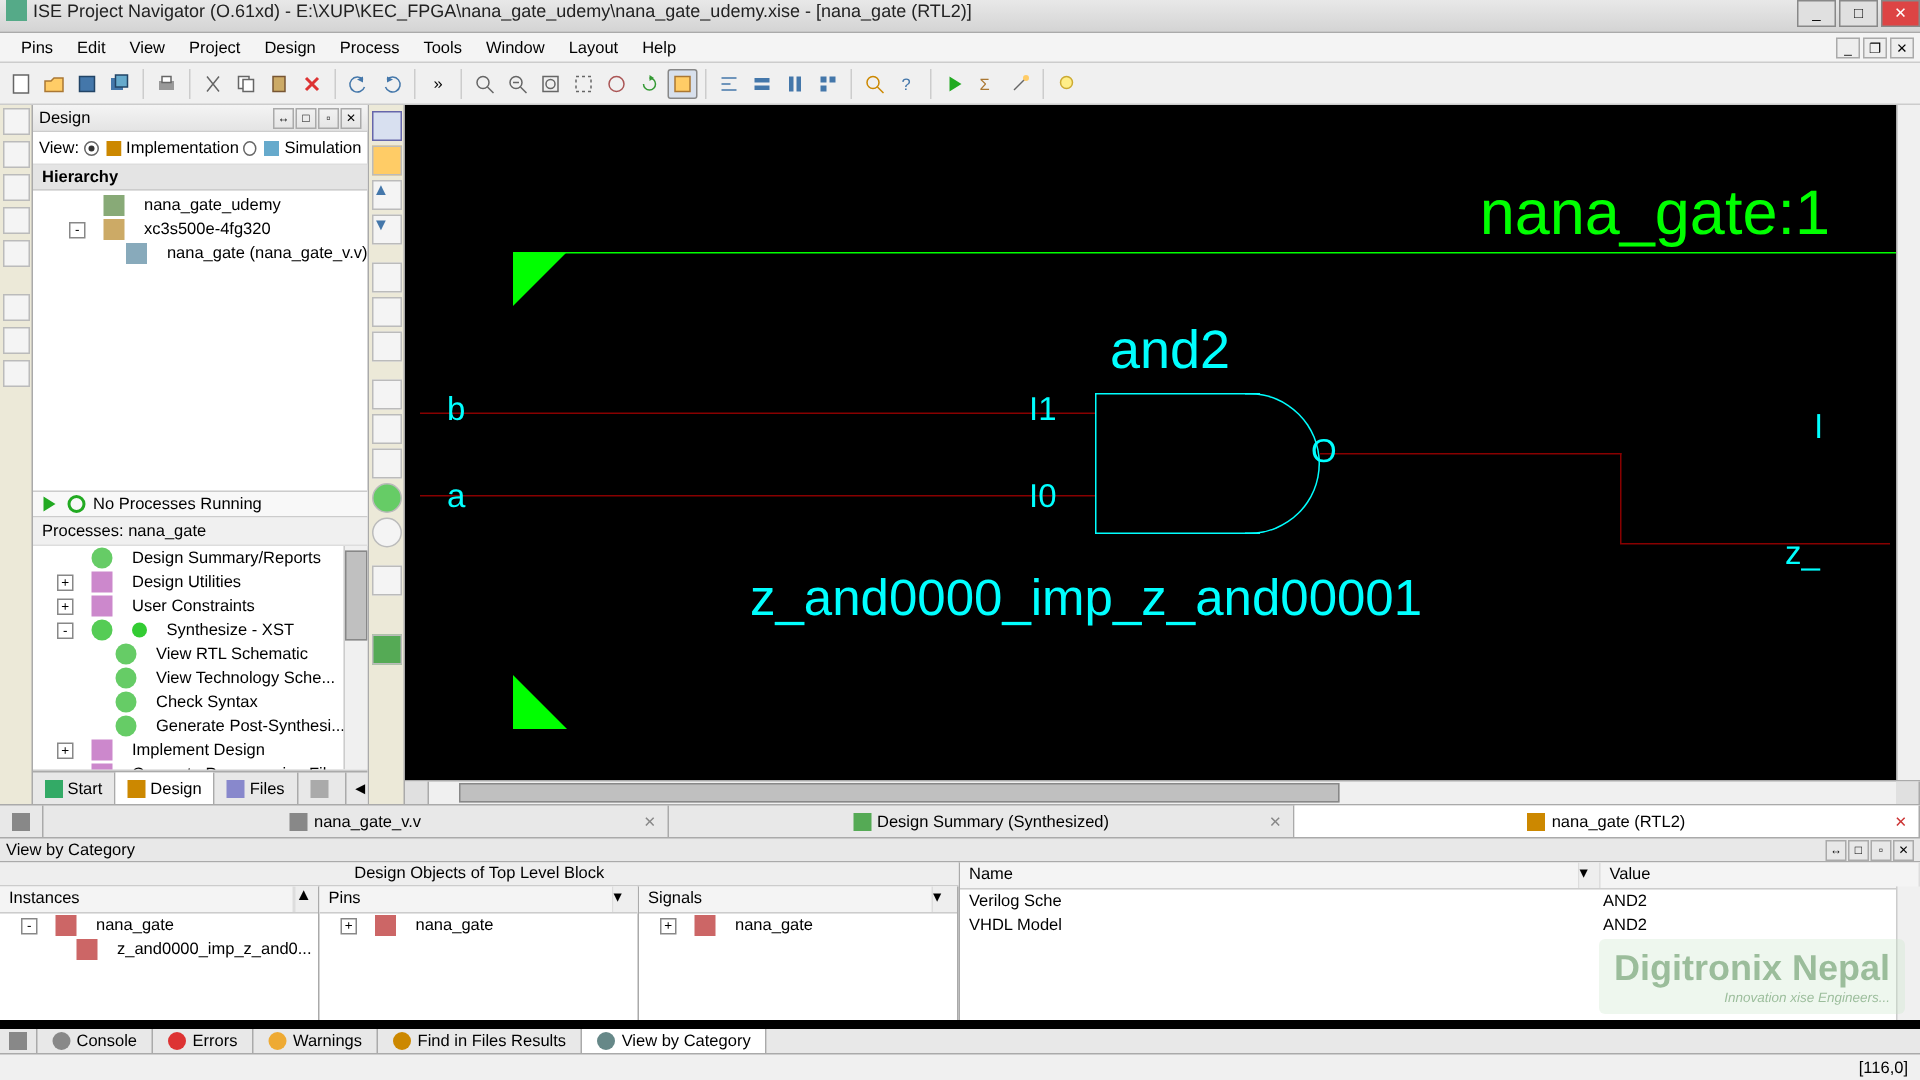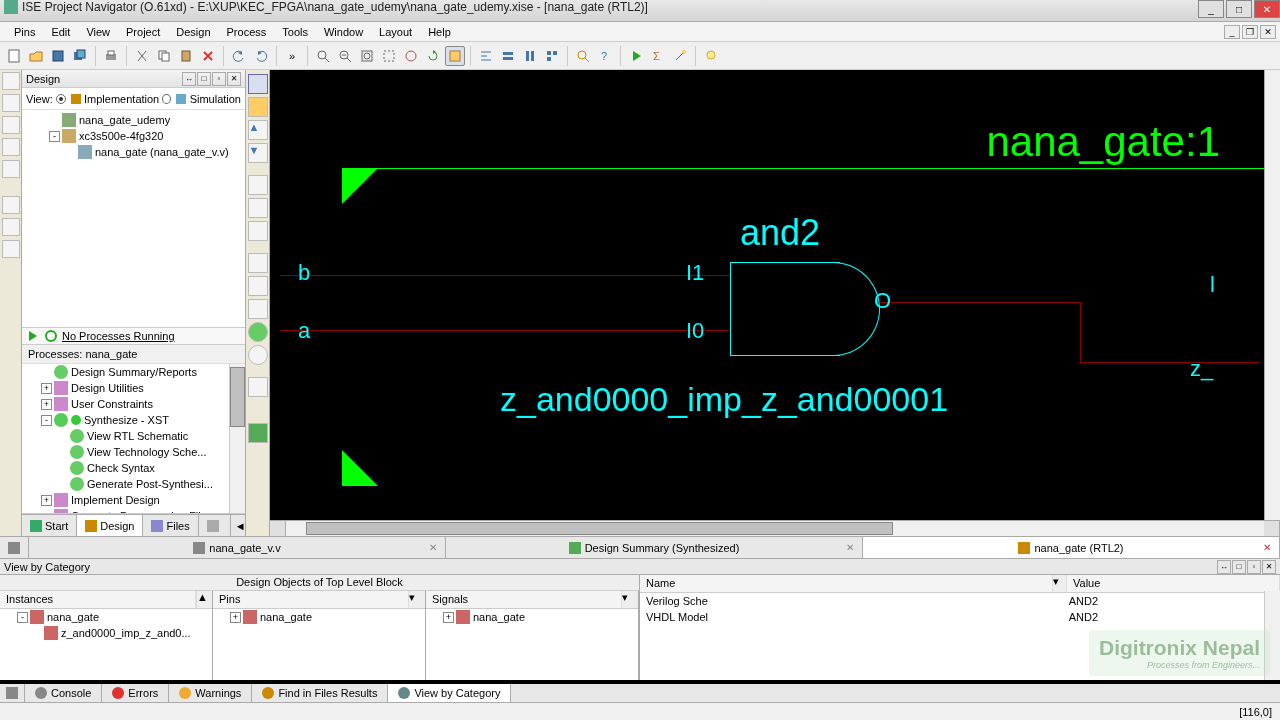--- a/index.html
+++ b/index.html
@@ -36,32 +36,32 @@
 
 .design-panel { width: 224px; background: #fff; display: flex; flex-direction: column; border-right: 1px solid #aaa; }
 .panel-header { height: 18px; background: linear-gradient(#f4f4f4,#e4e4e4); display: flex; align-items: center; padding: 0 4px; border-bottom: 1px solid #ccc; font-size: 11px; }
 .panel-header-spacer { flex: 1; }
 .panel-header-btn { width: 14px; height: 14px; border: 1px solid #aaa; margin-left: 1px; font-size: 8px; display: flex; align-items: center; justify-content: center; }
 .view-row { height: 22px; display: flex; align-items: center; padding: 0 4px; border-bottom: 1px solid #ddd; gap: 3px; }
 .radio { width: 10px; height: 10px; border: 1px solid #666; border-radius: 50%; display: inline-block; }
 .radio.sel::after { content: ""; display: block; width: 4px; height: 4px; background: #333; border-radius: 50%; margin: 2px; }
 .hierarchy-header { background: #e4e4e4; padding: 2px 6px; font-weight: bold; border-bottom: 1px solid #ccc; }
 .tree { flex: 1; overflow: auto; padding: 2px 0; }
-.tree-row { display: flex; align-items: center; height: 16px; padding-left: 13px; white-space: nowrap; }
+.tree-row { display: flex; align-items: center; height: 16px; padding-left: 0; white-space: nowrap; gap: 10px; }
 .tree-indent { display: inline-block; }
 .tree-toggle { width: 11px; height: 11px; border: 1px solid #888; display: inline-flex; align-items: center; justify-content: center; font-size: 9px; margin-right: 2px; background: #fff; line-height: 1; }
 .tree-icon { width: 14px; height: 14px; margin-right: 3px; display: inline-block; }
 .icon-chip { background: #8a7; }
 .icon-device { background: #ca6; }
 .icon-file { background: #8ab; }
 .icon-gear { background: #c8c; }
 .icon-report { background: #6c6; border-radius: 50%; }
 .icon-play { background: #5c5; border-radius: 50%; }
 
-.proc-running { height: 18px; display: flex; align-items: center; padding: 0 4px; border-top: 1px solid #ccc; border-bottom: 1px solid #ccc; background: #f8f8f8; gap: 4px; text-decoration: underline; }
+.proc-running { height: 18px; display: flex; align-items: center; padding: 0 4px; border-top: 1px solid #ccc; border-bottom: 1px solid #ccc; background: #f8f8f8; gap: 4px; }
 .proc-header { padding: 3px 6px; background: #f0f0f0; border-bottom: 1px solid #ddd; }
 .proc-tree { height: 150px; overflow: hidden; border-bottom: 1px solid #ccc; position: relative; }
 .scrollbar-v { position: absolute; right: 0; top: 0; bottom: 0; width: 16px; background: #f0f0f0; border-left: 1px solid #ccc; }
 .scrollthumb { background: #c0c0c0; border: 1px solid #888; }
 
 .bottom-tabs { height: 22px; display: flex; align-items: stretch; border-top: 1px solid #aaa; background: #e8e8e8; }
 .btab { padding: 6px 8px; border-right: 1px solid #aaa; display: flex; align-items: center; gap: 3px; }
 .btab.active { background: #fff; }
 .btab-icon { width: 12px; height: 12px; display: inline-block; }
 
@@ -107,25 +107,25 @@
 
 .bottom-panels { height: 106px; display: flex; border-top: 1px solid #aaa; background: #fff; }
 .bp { flex: 1; border-right: 1px solid #aaa; display: flex; flex-direction: column; position: relative; }
 .bp-title { height: 16px; text-align: center; background: #eee; border-bottom: 1px solid #ccc; font-size: 11px; padding-top: 1px; }
 .bp-header-row { height: 18px; display: flex; background: #f4f4f4; border-bottom: 1px solid #ccc; }
 .bp-col-header { flex: 1; padding: 2px 6px; border-right: 1px solid #ddd; font-size: 11px; }
 .bp-body { flex: 1; overflow: hidden; position: relative; }
 .bp-row { display: flex; height: 16px; align-items: center; }
 .bp-cell { flex: 1; padding: 0 6px; white-space: nowrap; overflow: hidden; text-overflow: ellipsis; }
 .watermark { position: absolute; right: 10px; bottom: 4px; opacity: 0.5; color: #3a7d3a; display: flex; flex-direction: column; align-items: flex-end; background: rgba(200,230,200,0.6); padding: 6px 10px; border-radius: 4px; pointer-events: none; }
-.watermark-logo { font-size: 21px; font-weight: bold; }
+.watermark-logo { font-size: 24px; font-weight: bold; }
 .watermark-sub { font-size: 9px; font-style: italic; }
 
 
-.console-tabs { height: 22px; background: #e8e8e8; border-top: 4px solid #000000; display: flex; align-items: stretch; }
+.console-tabs { height: 22px; background: #e8e8e8; border-top: 6px solid #000000; display: flex; align-items: stretch; }
 .ctab { padding: 3px 10px; border-right: 1px solid #aaa; display: flex; align-items: center; gap: 4px; }
 .ctab-icon { width: 12px; height: 12px; display: inline-block; }
 .ctab.active { background: #fff; }
 
 
 .statusbar { height: 18px; background: #f0f0f0; border-top: 1px solid #aaa; display: flex; align-items: center; justify-content: flex-end; padding: 0 8px; font-size: 11px; }
 
 svg { display: block; }
 </style>
 </head>
@@ -360,20 +360,21 @@
       <svg width="14" height="14">
           <rect x="2" y="2" width="10" height="10" fill="#c80"></rect>
         </svg>
       <span>Implementation</span>
       <span class="radio"></span>
       <svg width="14" height="14">
           <rect x="2" y="2" width="10" height="10" fill="#6ac"></rect>
         </svg>
       <span>Simulation</span>
     </div>
+    <div class="hierarchy-header">Hierarchy</div>
     <div class="tree" id="hierarchy-tree">
         <div class="tree-row">
           <span class="tree-indent" style="width:14px"></span>
           <span style="width:13px;display:inline-block"></span>
           <span class="tree-icon icon-chip"></span>
           <span>nana_gate_udemy</span>
         </div>
         <div class="tree-row">
           <span class="tree-indent" style="width:14px"></span>
           <span class="tree-toggle">-</span>
@@ -651,21 +652,21 @@
           <div class="bp-cell" style="flex:1">AND2</div>
         </div>
         <div class="bp-row">
           <div class="bp-cell" style="flex:2">VHDL Model</div>
           <div class="bp-cell" style="flex:1">AND2</div>
         </div>
       </div>
     <div class="scrollbar-v" style="top:16px"></div>
     <div class="watermark">
       <div class="watermark-logo">Digitronix Nepal</div>
-      <div class="watermark-sub">Processes from Engineers...</div>
+      <div class="watermark-sub">Innovation xise Engineers...</div>
     </div>
   </div>
 </div>
 
 <div class="console-tabs" id="console-tabs">
     <div class="ctab" style="padding: 3px 6px;">
       <span class="ctab-icon" style="background:#888"></span>
     </div>
     <div class="ctab">
       <span class="ctab-icon" style="background:#888;border-radius:50%"></span>

